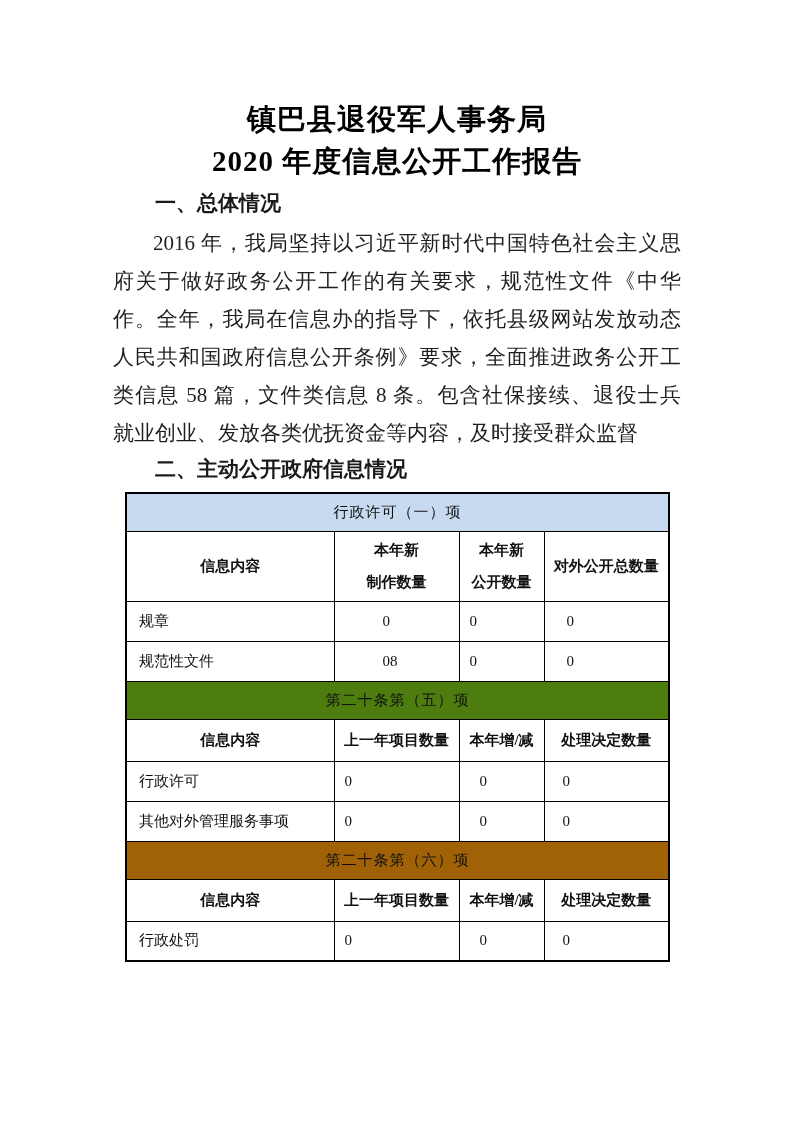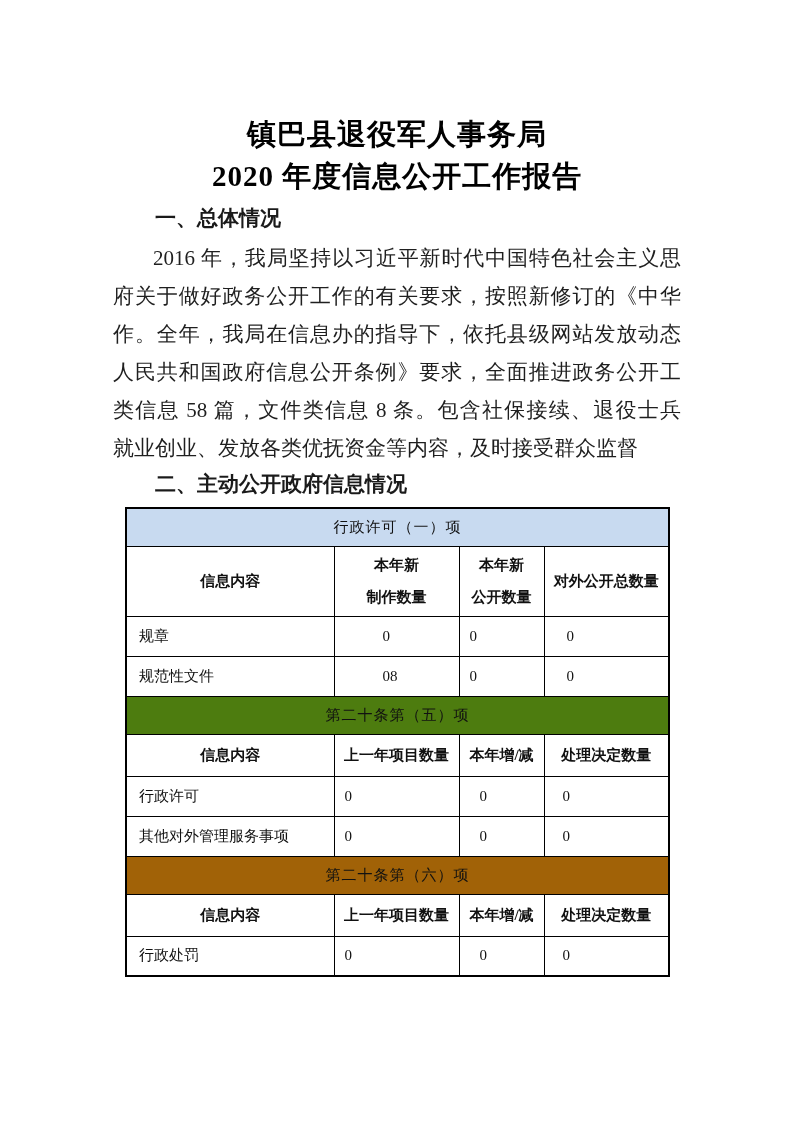--- a/index.html
+++ b/index.html
@@ -4,21 +4,21 @@
 <style>
   * { margin: 0; padding: 0; box-sizing: border-box; }
   html, body { background: #ffffff; }
   body {
     width: 793px; height: 1122px;
     position: relative; overflow: hidden;
     font-family: "Liberation Serif", "DejaVu Serif", serif;
     color: #111111;
   }
   .page {
-    position: absolute; left: 113px; top: 15px;
+    position: absolute; left: 113px; top: 0;
     width: 568px; padding-top: 98px;
   }
   
   .title { font-weight: bold; text-align: center; }
   .title-line {
     display: block; font-size: 29px; line-height: 42px;
     letter-spacing: 1px; color: #000000;
     font-family: "Liberation Serif", "DejaVu Serif", serif;
   }
   
@@ -77,21 +77,21 @@
 
   <div class="title">
     <span class="title-line">镇巴县退役军人事务局</span>
     <span class="title-line">2020 年度信息公开工作报告</span>
   </div>
 
   <div class="heading h1">一、总体情况</div>
 
   <div class="paragraph">
     <div class="pline just indent">2016 年，我局坚持以习近平新时代中国特色社会主义思</div>
-    <div class="pline just">府关于做好政务公开工作的有关要求，按照新修订的《中华</div>
+    <div class="pline just">府关于做好政务公开工作的有关要求，规范性文件《中华</div>
     <div class="pline just">作。全年，我局在信息办的指导下，依托县级网站发放动态</div>
     <div class="pline just">人民共和国政府信息公开条例》要求，全面推进政务公开工</div>
     <div class="pline just">类信息 58 篇，文件类信息 8 条。包含社保接续、退役士兵</div>
     <div class="pline last">就业创业、发放各类优抚资金等内容，及时接受群众监督</div>
   </div>
 
   <div class="heading h2">二、主动公开政府信息情况</div>
 
   <table class="report-table">
     <colgroup>

